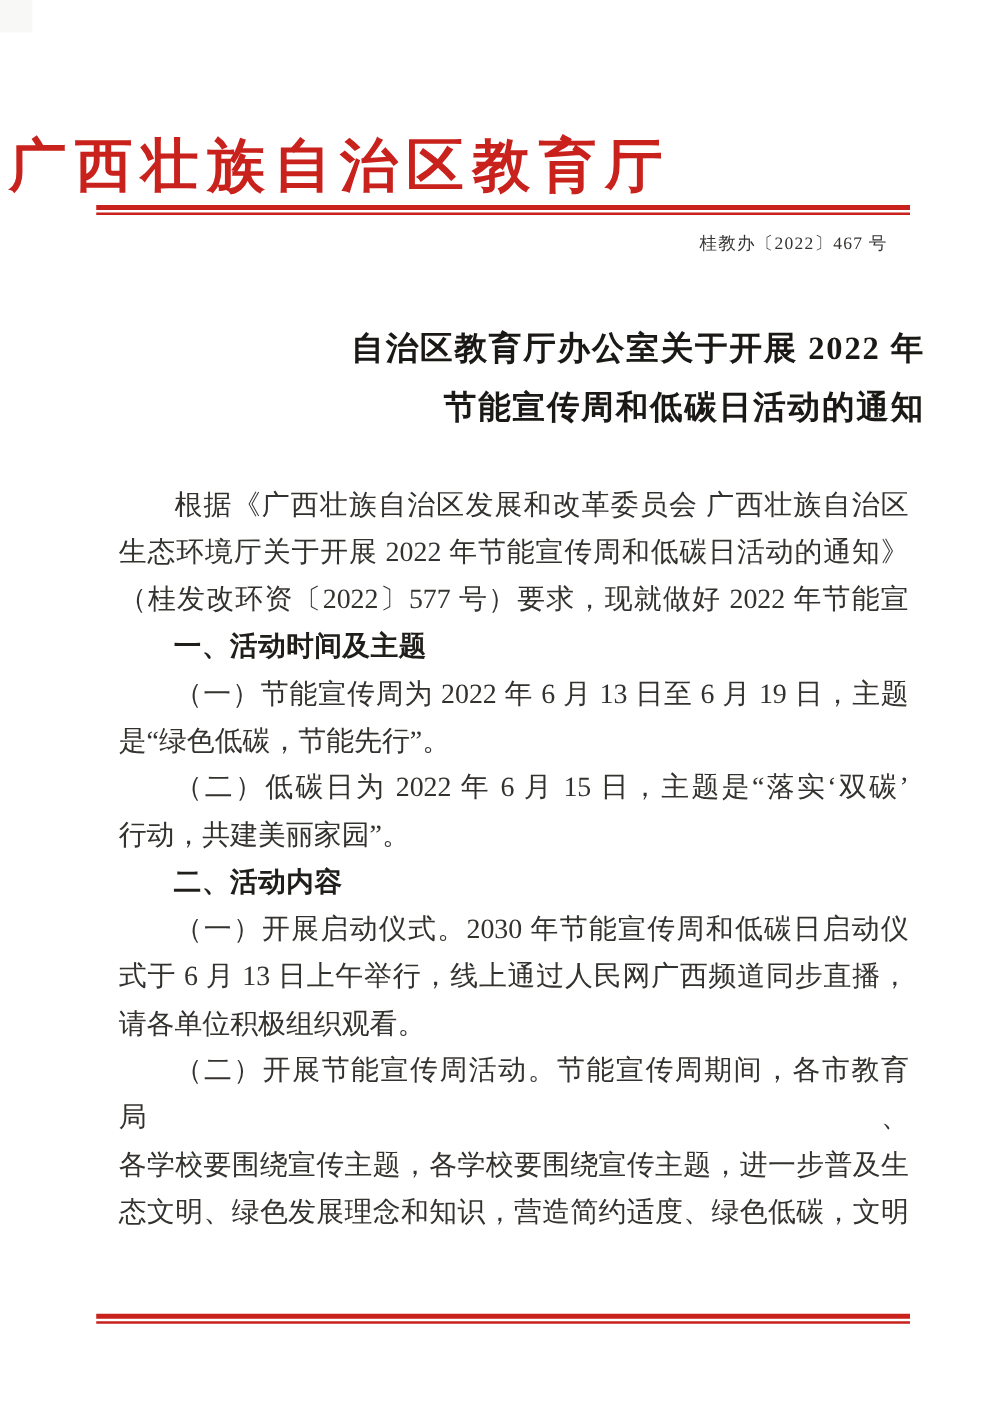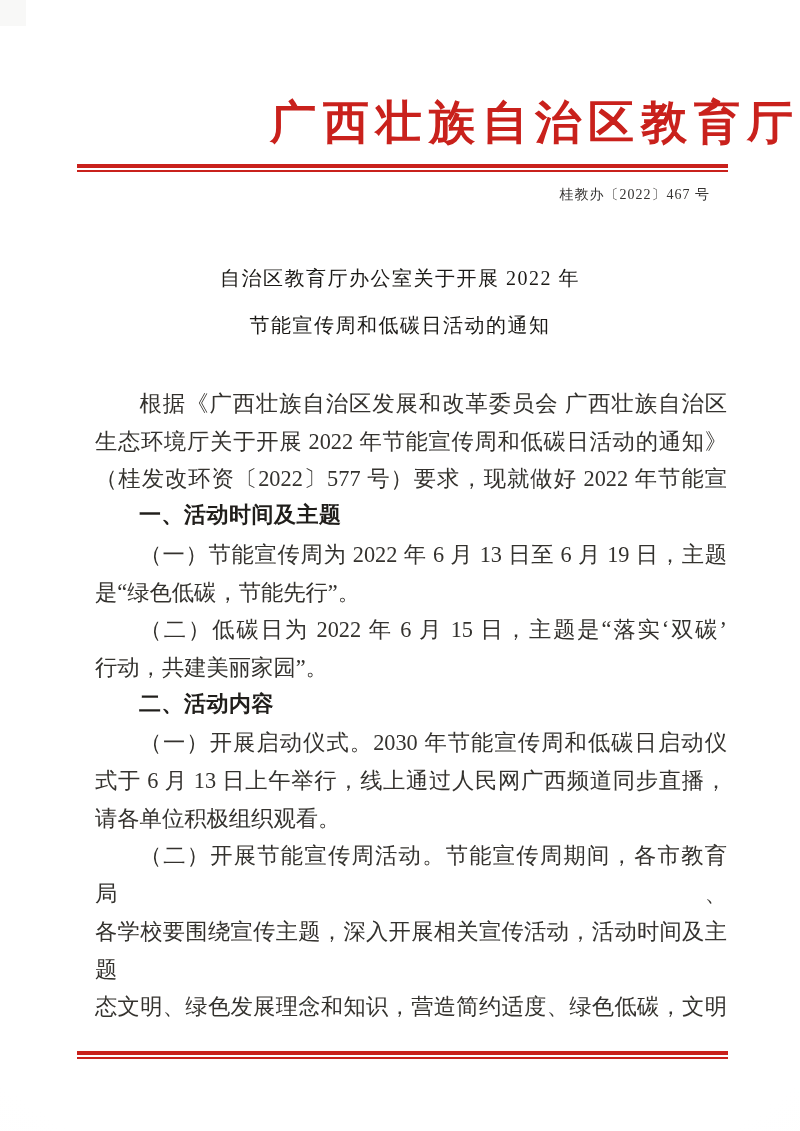--- a/index.html
+++ b/index.html
@@ -16,23 +16,23 @@
     position: absolute; inset: 0;
     background:
       radial-gradient(ellipse 120% 90% at 50% 45%, #ffffff 70%, #fcfcfb 100%);
   }
   
   .scan-smudge {
     position: absolute; left: 0; top: 0; width: 26px; height: 26px;
     background: #f6f6f5; opacity: .8;
   }
   .agency-title {
-    position: absolute; top: 92px; left: 0; right: 0;
+    position: absolute; top: 102px; left: 0; right: 0;
     margin: 0; padding: 0;
-    text-align: right;
+    text-align: left;
     font-size: 46px;
     font-weight: bold;
     letter-spacing: 7px;
     text-indent: 7px;
     white-space: nowrap;
   }
   .double-line {
     position: absolute; left: 77px; right: 72px;
     height: 2px;
     border-top-style: solid;  border-top-width: 4px;
@@ -43,40 +43,40 @@
   .doc-number {
     position: absolute; top: 186px; right: 90px;
     font-size: 14px;
     color: #343230;
     letter-spacing: 1px;
     white-space: nowrap;
   }
   .doc-title {
     position: absolute; top: 255px; left: 60px; right: 60px;
     margin: 0;
-    text-align: center;
-    font-size: 20px;
+    text-align: right;
+    font-size: 26px;
     line-height: 47px;
-    font-weight: normal;
+    font-weight: bold;
     color: #1b1916;
     letter-spacing: 1.5px;
   }
   .doc-body {
     position: absolute; top: 385px; left: 95px; right: 73px;
     font-size: 22.3px;
     line-height: 37.7px;
     color: #34322e;
   }
   .line { min-height: 37.7px; }
   .line.stretch {
     text-align: justify;
     text-align-last: justify;
   }
   .line.heading {
-    font-family: Liberation Mono, monospace;
+    font-family: Liberation Serif, serif;
     font-weight: bold;
     font-size: 22px;
     color: #201e1b;
     letter-spacing: .5px;
   }
 </style>
 </head>
 <body>
 
 <div class="page">
@@ -101,19 +101,19 @@
       <div class="line heading" style="text-indent: 2em;">一、活动时间及主题</div>
       <div class="line stretch" style="text-indent: 2em;">（一）节能宣传周为 2022 年 6 月 13 日至 6 月 19 日，主题</div>
       <div class="line">是“绿色低碳，节能先行”。</div>
       <div class="line stretch" style="text-indent: 2em;">（二）低碳日为 2022 年 6 月 15 日，主题是“落实‘双碳’</div>
       <div class="line">行动，共建美丽家园”。</div>
       <div class="line heading" style="text-indent: 2em;">二、活动内容</div>
       <div class="line stretch" style="text-indent: 2em;">（一）开展启动仪式。2030 年节能宣传周和低碳日启动仪</div>
       <div class="line stretch">式于 6 月 13 日上午举行，线上通过人民网广西频道同步直播，</div>
       <div class="line">请各单位积极组织观看。</div>
       <div class="line stretch" style="text-indent: 2em;">（二）开展节能宣传周活动。节能宣传周期间，各市教育局、</div>
-      <div class="line stretch">各学校要围绕宣传主题，深入开展相关宣传活动，活动时间及主题</div>
+      <div class="line stretch">各学校要围绕宣传主题，各学校要围绕宣传主题，进一步普及生</div>
       <div class="line stretch">态文明、绿色发展理念和知识，营造简约适度、绿色低碳，文明</div>
     </div>
 
   <div class="double-line bottom" style="border-top-color: rgb(201, 33, 28); border-bottom-color: rgb(201, 33, 28);"></div>
 
 </div>
 
 </body></html>

